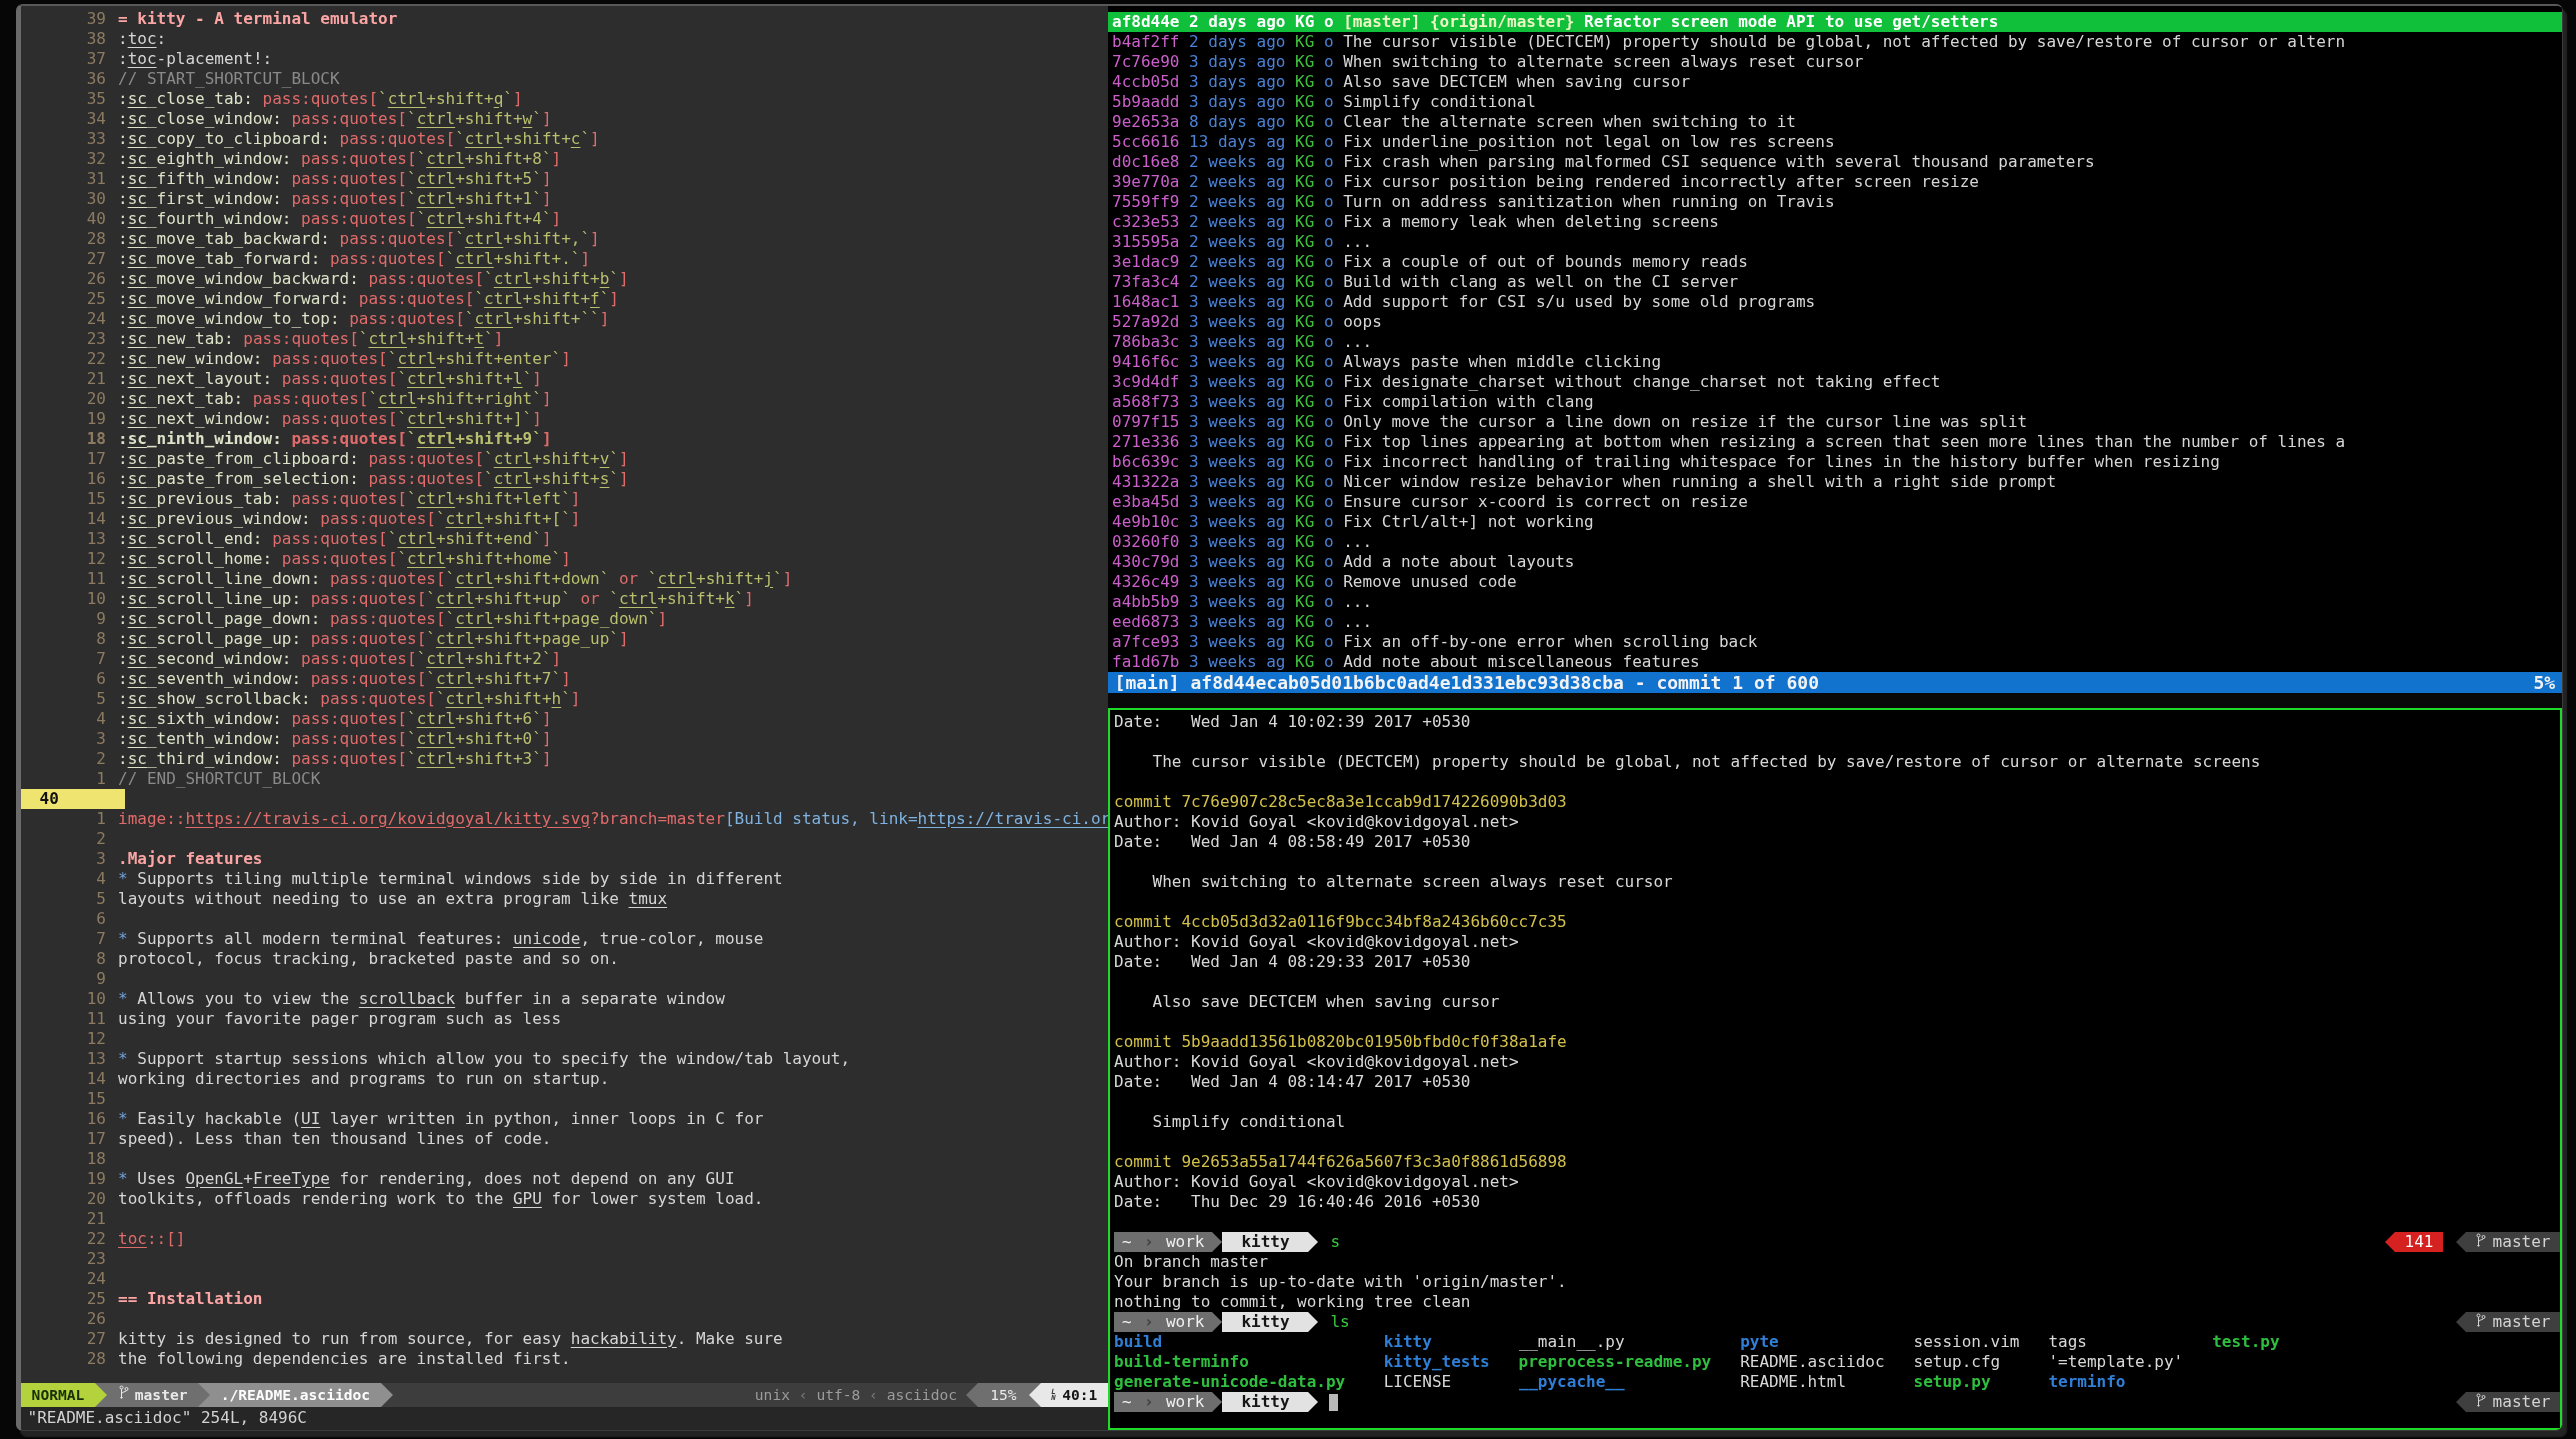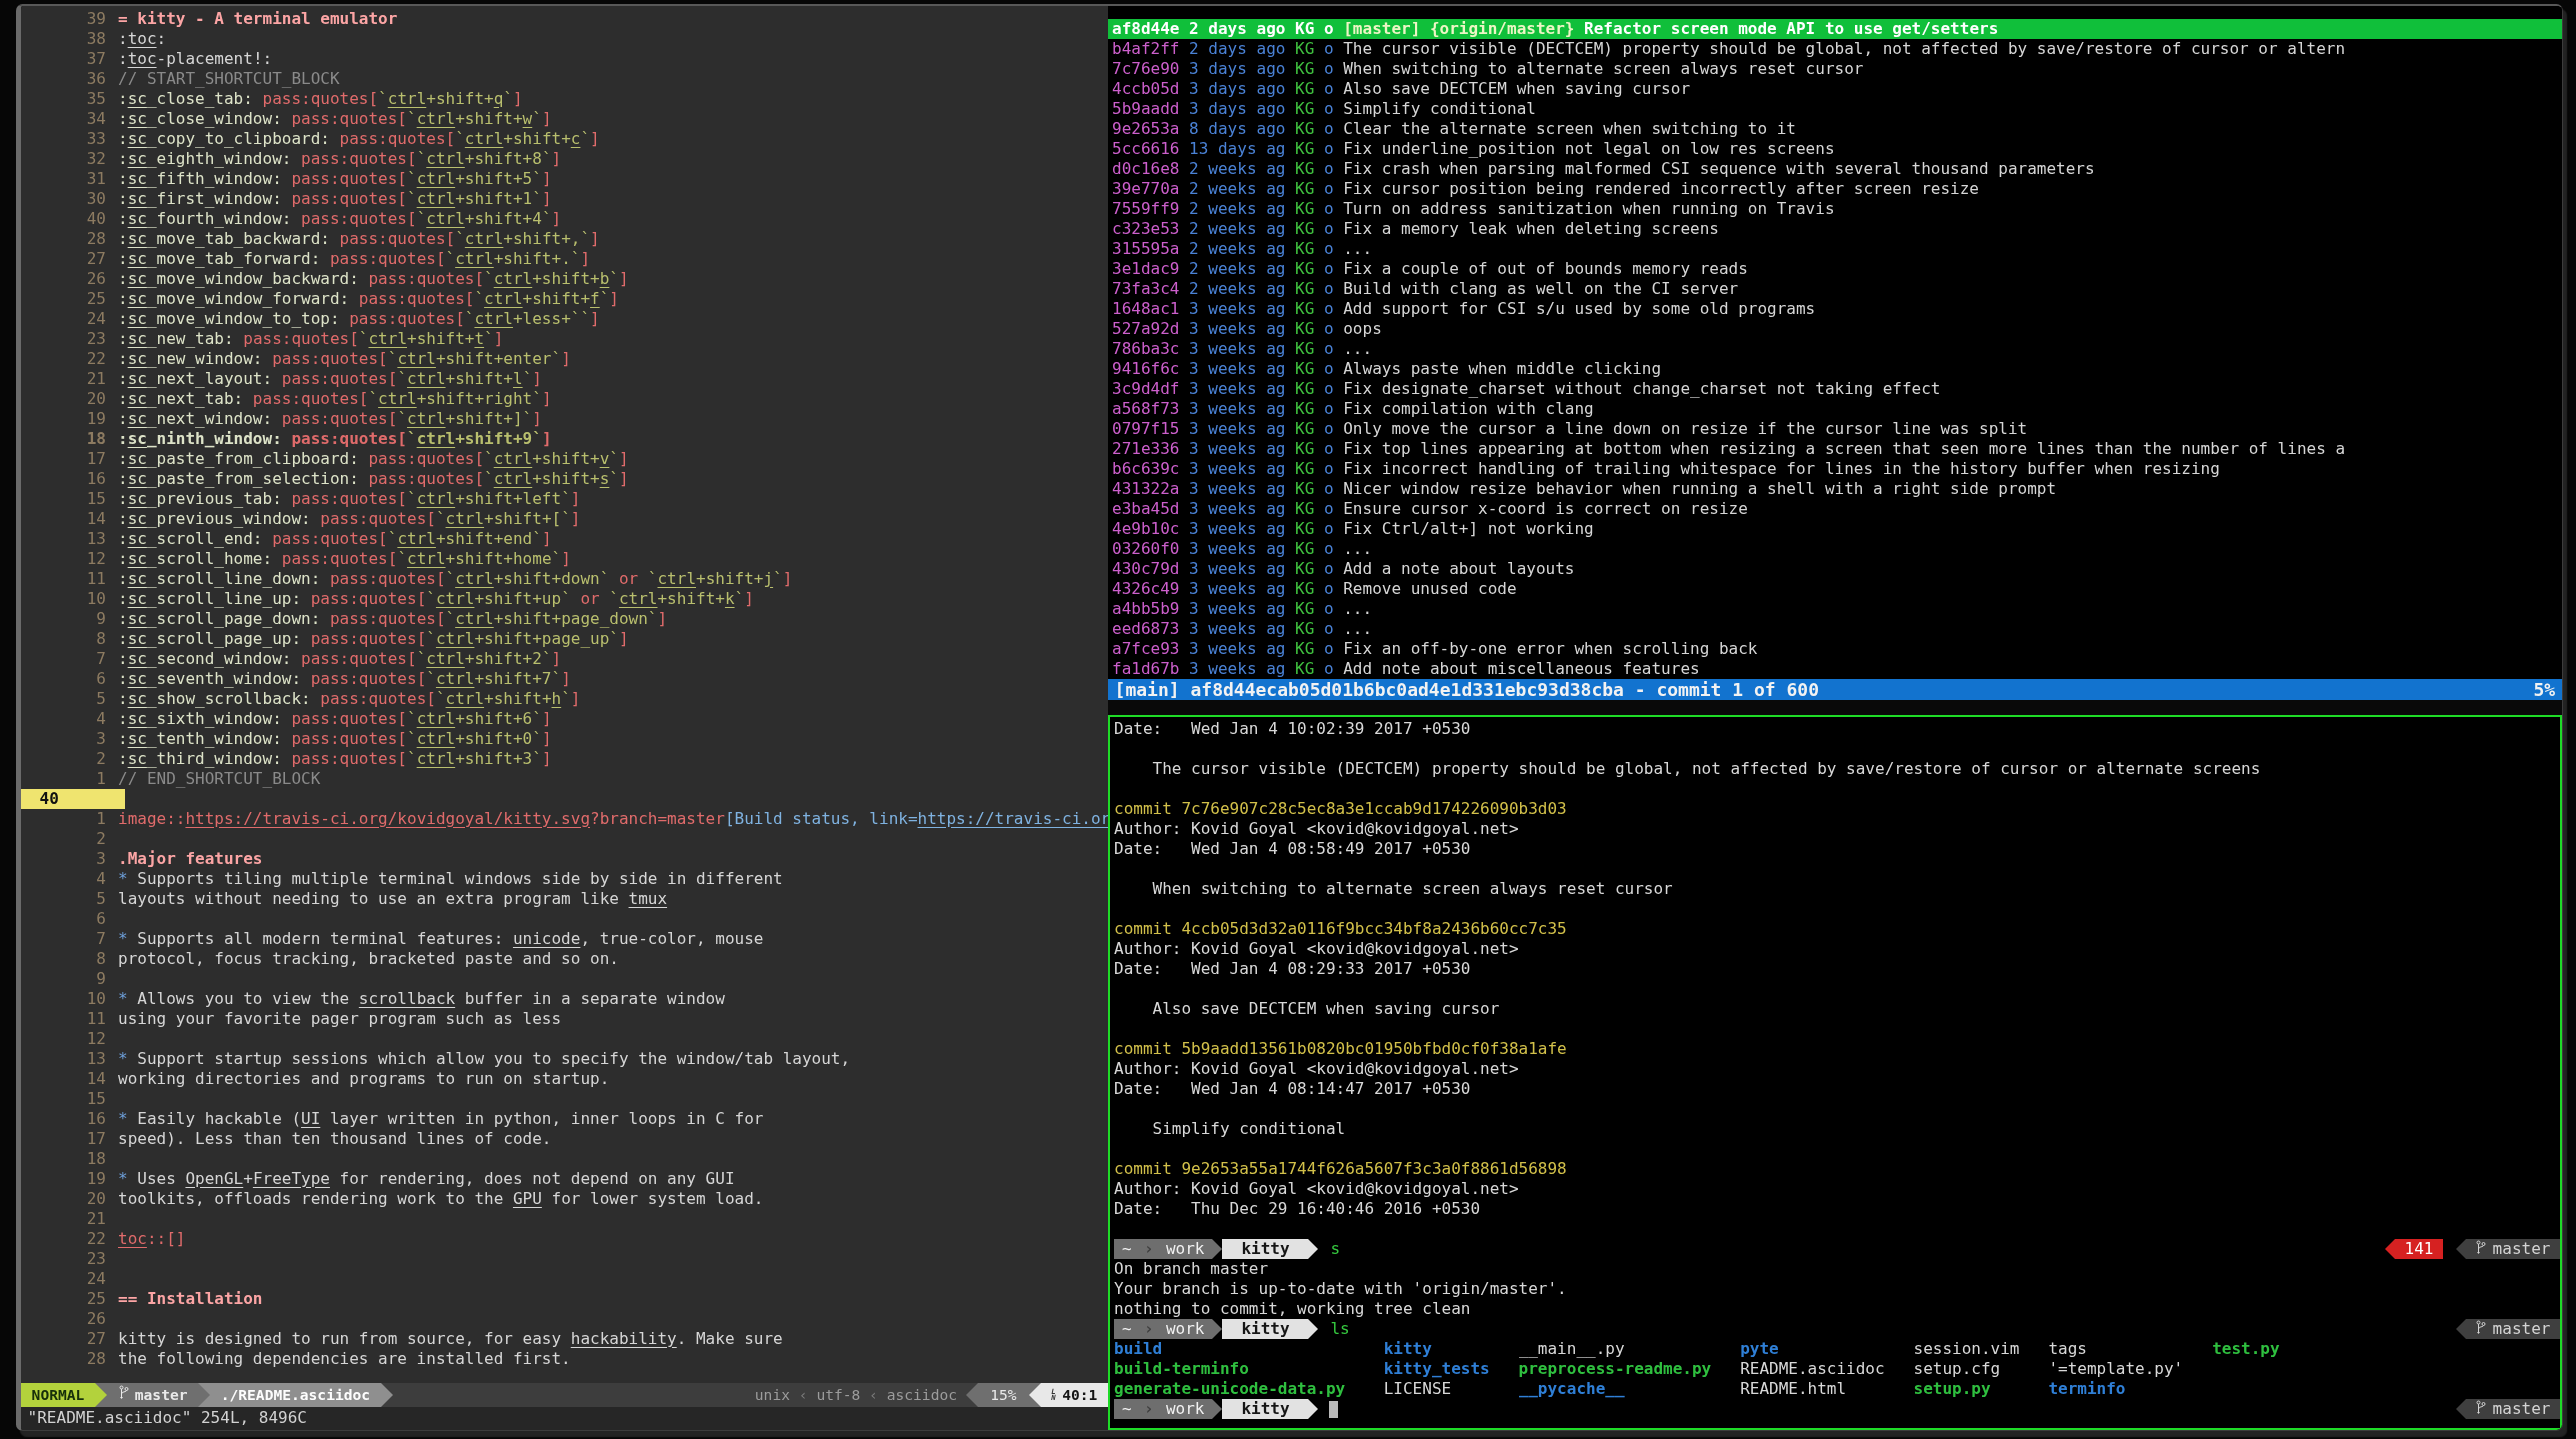--- a/index.html
+++ b/index.html
@@ -28,21 +28,21 @@
   .parl{width:0;height:0;border-top:12px solid transparent;border-bottom:12px solid transparent;border-right:12px solid #000;flex:none;}
   #sl-right{margin-left:auto;display:flex;align-items:stretch;color:#9c9c9c;}
   .sl-info{padding:0 9.3px;}
   .sl-sep{color:#7b7b7b;}
   .sl-pct{background:#6f6f6f;color:#e9e9e9;padding:0 12px;}
   .sl-pos{background:#e8e8e8;color:#161616;font-weight:bold;padding:0 10.6px;display:flex;align-items:center;gap:6.6px;}
   .lng{display:inline-flex;flex-direction:column;font-size:7.3px;line-height:6.6px;font-weight:bold;color:#333;}
   #msgline{height:22.6px;line-height:22.6px;background:#262626;color:#d2d2d2;font-size:16px;padding-left:6.6px;white-space:pre;}
   
   #right{flex:1;display:flex;flex-direction:column;background:#090909;}
-  #tig{height:681px;background:#000;display:flex;flex-direction:column;overflow:hidden;padding-top:13px;}
+  #tig{height:681px;background:#000;display:flex;flex-direction:column;overflow:hidden;padding-top:6px;}
   .lrow{height:20px;line-height:20px;font-size:16px;white-space:pre;overflow:hidden;flex:none;padding-left:4px;}
   .h{color:#cc5fcc}.dt{color:#4a82d6}.au{color:#3fbf3f}.gr{color:#4a82d6}.ms{color:#d6d6d6}
   .sel{background:#10bf3a;}
   .sel span{color:#fff;font-weight:bold;}
   .sel .refs{color:#edf6c5;}
   #tigbar{margin-top:auto;height:21px;line-height:21px;background:#1273cf;color:#f2f2f2;font-weight:bold;font-size:18px;display:flex;white-space:pre;padding:0 6.6px;}
   #tigbar .bar-right{margin-left:auto;}
   #gap{height:14.6px;background:#090909;}
   #show{flex:1;background:#000;border:2.7px solid #1edb27;overflow:hidden;display:flex;flex-direction:column;padding:2.7px 0 0 4px;}
   .srow{height:20px;line-height:20px;font-size:16px;white-space:pre;overflow:hidden;flex:none;display:flex;align-items:center;}
@@ -80,21 +80,21 @@
         <div class="vrow"><span class="gut">34</span><span class="vtxt"><span class="n1">:</span><span class="n1 u">sc</span><span class="n1">_close_window:</span><span class="rd"> pass:quotes[</span><span class="ky">`</span><span class="ky u">ctrl</span><span class="ky">+shift+</span><span class="ky u">w</span><span class="ky">`</span><span class="rd">]</span></span></div>
         <div class="vrow"><span class="gut">33</span><span class="vtxt"><span class="n1">:</span><span class="n1 u">sc</span><span class="n1">_copy_to_clipboard:</span><span class="rd"> pass:quotes[</span><span class="ky">`</span><span class="ky u">ctrl</span><span class="ky">+shift+</span><span class="ky u">c</span><span class="ky">`</span><span class="rd">]</span></span></div>
         <div class="vrow"><span class="gut">32</span><span class="vtxt"><span class="n1">:</span><span class="n1 u">sc</span><span class="n1">_eighth_window:</span><span class="rd"> pass:quotes[</span><span class="ky">`</span><span class="ky u">ctrl</span><span class="ky">+shift+8</span><span class="ky">`</span><span class="rd">]</span></span></div>
         <div class="vrow"><span class="gut">31</span><span class="vtxt"><span class="n1">:</span><span class="n1 u">sc</span><span class="n1">_fifth_window:</span><span class="rd"> pass:quotes[</span><span class="ky">`</span><span class="ky u">ctrl</span><span class="ky">+shift+5</span><span class="ky">`</span><span class="rd">]</span></span></div>
         <div class="vrow"><span class="gut">30</span><span class="vtxt"><span class="n1">:</span><span class="n1 u">sc</span><span class="n1">_first_window:</span><span class="rd"> pass:quotes[</span><span class="ky">`</span><span class="ky u">ctrl</span><span class="ky">+shift+1</span><span class="ky">`</span><span class="rd">]</span></span></div>
         <div class="vrow"><span class="gut">40</span><span class="vtxt"><span class="n1">:</span><span class="n1 u">sc</span><span class="n1">_fourth_window:</span><span class="rd"> pass:quotes[</span><span class="ky">`</span><span class="ky u">ctrl</span><span class="ky">+shift+4</span><span class="ky">`</span><span class="rd">]</span></span></div>
         <div class="vrow"><span class="gut">28</span><span class="vtxt"><span class="n1">:</span><span class="n1 u">sc</span><span class="n1">_move_tab_backward:</span><span class="rd"> pass:quotes[</span><span class="ky">`</span><span class="ky u">ctrl</span><span class="ky">+shift+,</span><span class="ky">`</span><span class="rd">]</span></span></div>
         <div class="vrow"><span class="gut">27</span><span class="vtxt"><span class="n1">:</span><span class="n1 u">sc</span><span class="n1">_move_tab_forward:</span><span class="rd"> pass:quotes[</span><span class="ky">`</span><span class="ky u">ctrl</span><span class="ky">+shift+.</span><span class="ky">`</span><span class="rd">]</span></span></div>
         <div class="vrow"><span class="gut">26</span><span class="vtxt"><span class="n1">:</span><span class="n1 u">sc</span><span class="n1">_move_window_backward:</span><span class="rd"> pass:quotes[</span><span class="ky">`</span><span class="ky u">ctrl</span><span class="ky">+shift+</span><span class="ky u">b</span><span class="ky">`</span><span class="rd">]</span></span></div>
         <div class="vrow"><span class="gut">25</span><span class="vtxt"><span class="n1">:</span><span class="n1 u">sc</span><span class="n1">_move_window_forward:</span><span class="rd"> pass:quotes[</span><span class="ky">`</span><span class="ky u">ctrl</span><span class="ky">+shift+</span><span class="ky u">f</span><span class="ky">`</span><span class="rd">]</span></span></div>
-        <div class="vrow"><span class="gut">24</span><span class="vtxt"><span class="n1">:</span><span class="n1 u">sc</span><span class="n1">_move_window_to_top:</span><span class="rd"> pass:quotes[</span><span class="ky">`</span><span class="ky u">ctrl</span><span class="ky">+less+`</span><span class="ky">`</span><span class="rd">]</span></span></div>
+        <div class="vrow"><span class="gut">24</span><span class="vtxt"><span class="n1">:</span><span class="n1 u">sc</span><span class="n1">_move_window_to_top:</span><span class="rd"> pass:quotes[</span><span class="ky">`</span><span class="ky u">ctrl</span><span class="ky">+shift+`</span><span class="ky">`</span><span class="rd">]</span></span></div>
         <div class="vrow"><span class="gut">23</span><span class="vtxt"><span class="n1">:</span><span class="n1 u">sc</span><span class="n1">_new_tab:</span><span class="rd"> pass:quotes[</span><span class="ky">`</span><span class="ky u">ctrl</span><span class="ky">+shift+</span><span class="ky u">t</span><span class="ky">`</span><span class="rd">]</span></span></div>
         <div class="vrow"><span class="gut">22</span><span class="vtxt"><span class="n1">:</span><span class="n1 u">sc</span><span class="n1">_new_window:</span><span class="rd"> pass:quotes[</span><span class="ky">`</span><span class="ky u">ctrl</span><span class="ky">+shift+enter</span><span class="ky">`</span><span class="rd">]</span></span></div>
         <div class="vrow"><span class="gut">21</span><span class="vtxt"><span class="n1">:</span><span class="n1 u">sc</span><span class="n1">_next_layout:</span><span class="rd"> pass:quotes[</span><span class="ky">`</span><span class="ky u">ctrl</span><span class="ky">+shift+</span><span class="ky u">l</span><span class="ky">`</span><span class="rd">]</span></span></div>
         <div class="vrow"><span class="gut">20</span><span class="vtxt"><span class="n1">:</span><span class="n1 u">sc</span><span class="n1">_next_tab:</span><span class="rd"> pass:quotes[</span><span class="ky">`</span><span class="ky u">ctrl</span><span class="ky">+shift+right</span><span class="ky">`</span><span class="rd">]</span></span></div>
         <div class="vrow"><span class="gut">19</span><span class="vtxt"><span class="n1">:</span><span class="n1 u">sc</span><span class="n1">_next_window:</span><span class="rd"> pass:quotes[</span><span class="ky">`</span><span class="ky u">ctrl</span><span class="ky">+shift+]</span><span class="ky">`</span><span class="rd">]</span></span></div>
         <div class="vrow vbold"><span class="gut">18</span><span class="vtxt"><span class="n1">:</span><span class="n1 u">sc</span><span class="n1">_ninth_window:</span><span class="rd"> pass:quotes[</span><span class="ky">`</span><span class="ky u">ctrl</span><span class="ky">+shift+9</span><span class="ky">`</span><span class="rd">]</span></span></div>
         <div class="vrow"><span class="gut">17</span><span class="vtxt"><span class="n1">:</span><span class="n1 u">sc</span><span class="n1">_paste_from_clipboard:</span><span class="rd"> pass:quotes[</span><span class="ky">`</span><span class="ky u">ctrl</span><span class="ky">+shift+</span><span class="ky u">v</span><span class="ky">`</span><span class="rd">]</span></span></div>
         <div class="vrow"><span class="gut">16</span><span class="vtxt"><span class="n1">:</span><span class="n1 u">sc</span><span class="n1">_paste_from_selection:</span><span class="rd"> pass:quotes[</span><span class="ky">`</span><span class="ky u">ctrl</span><span class="ky">+shift+</span><span class="ky u">s</span><span class="ky">`</span><span class="rd">]</span></span></div>
         <div class="vrow"><span class="gut">15</span><span class="vtxt"><span class="n1">:</span><span class="n1 u">sc</span><span class="n1">_previous_tab:</span><span class="rd"> pass:quotes[</span><span class="ky">`</span><span class="ky u">ctrl</span><span class="ky">+shift+left</span><span class="ky">`</span><span class="rd">]</span></span></div>
         <div class="vrow"><span class="gut">14</span><span class="vtxt"><span class="n1">:</span><span class="n1 u">sc</span><span class="n1">_previous_window:</span><span class="rd"> pass:quotes[</span><span class="ky">`</span><span class="ky u">ctrl</span><span class="ky">+shift+[</span><span class="ky">`</span><span class="rd">]</span></span></div>

